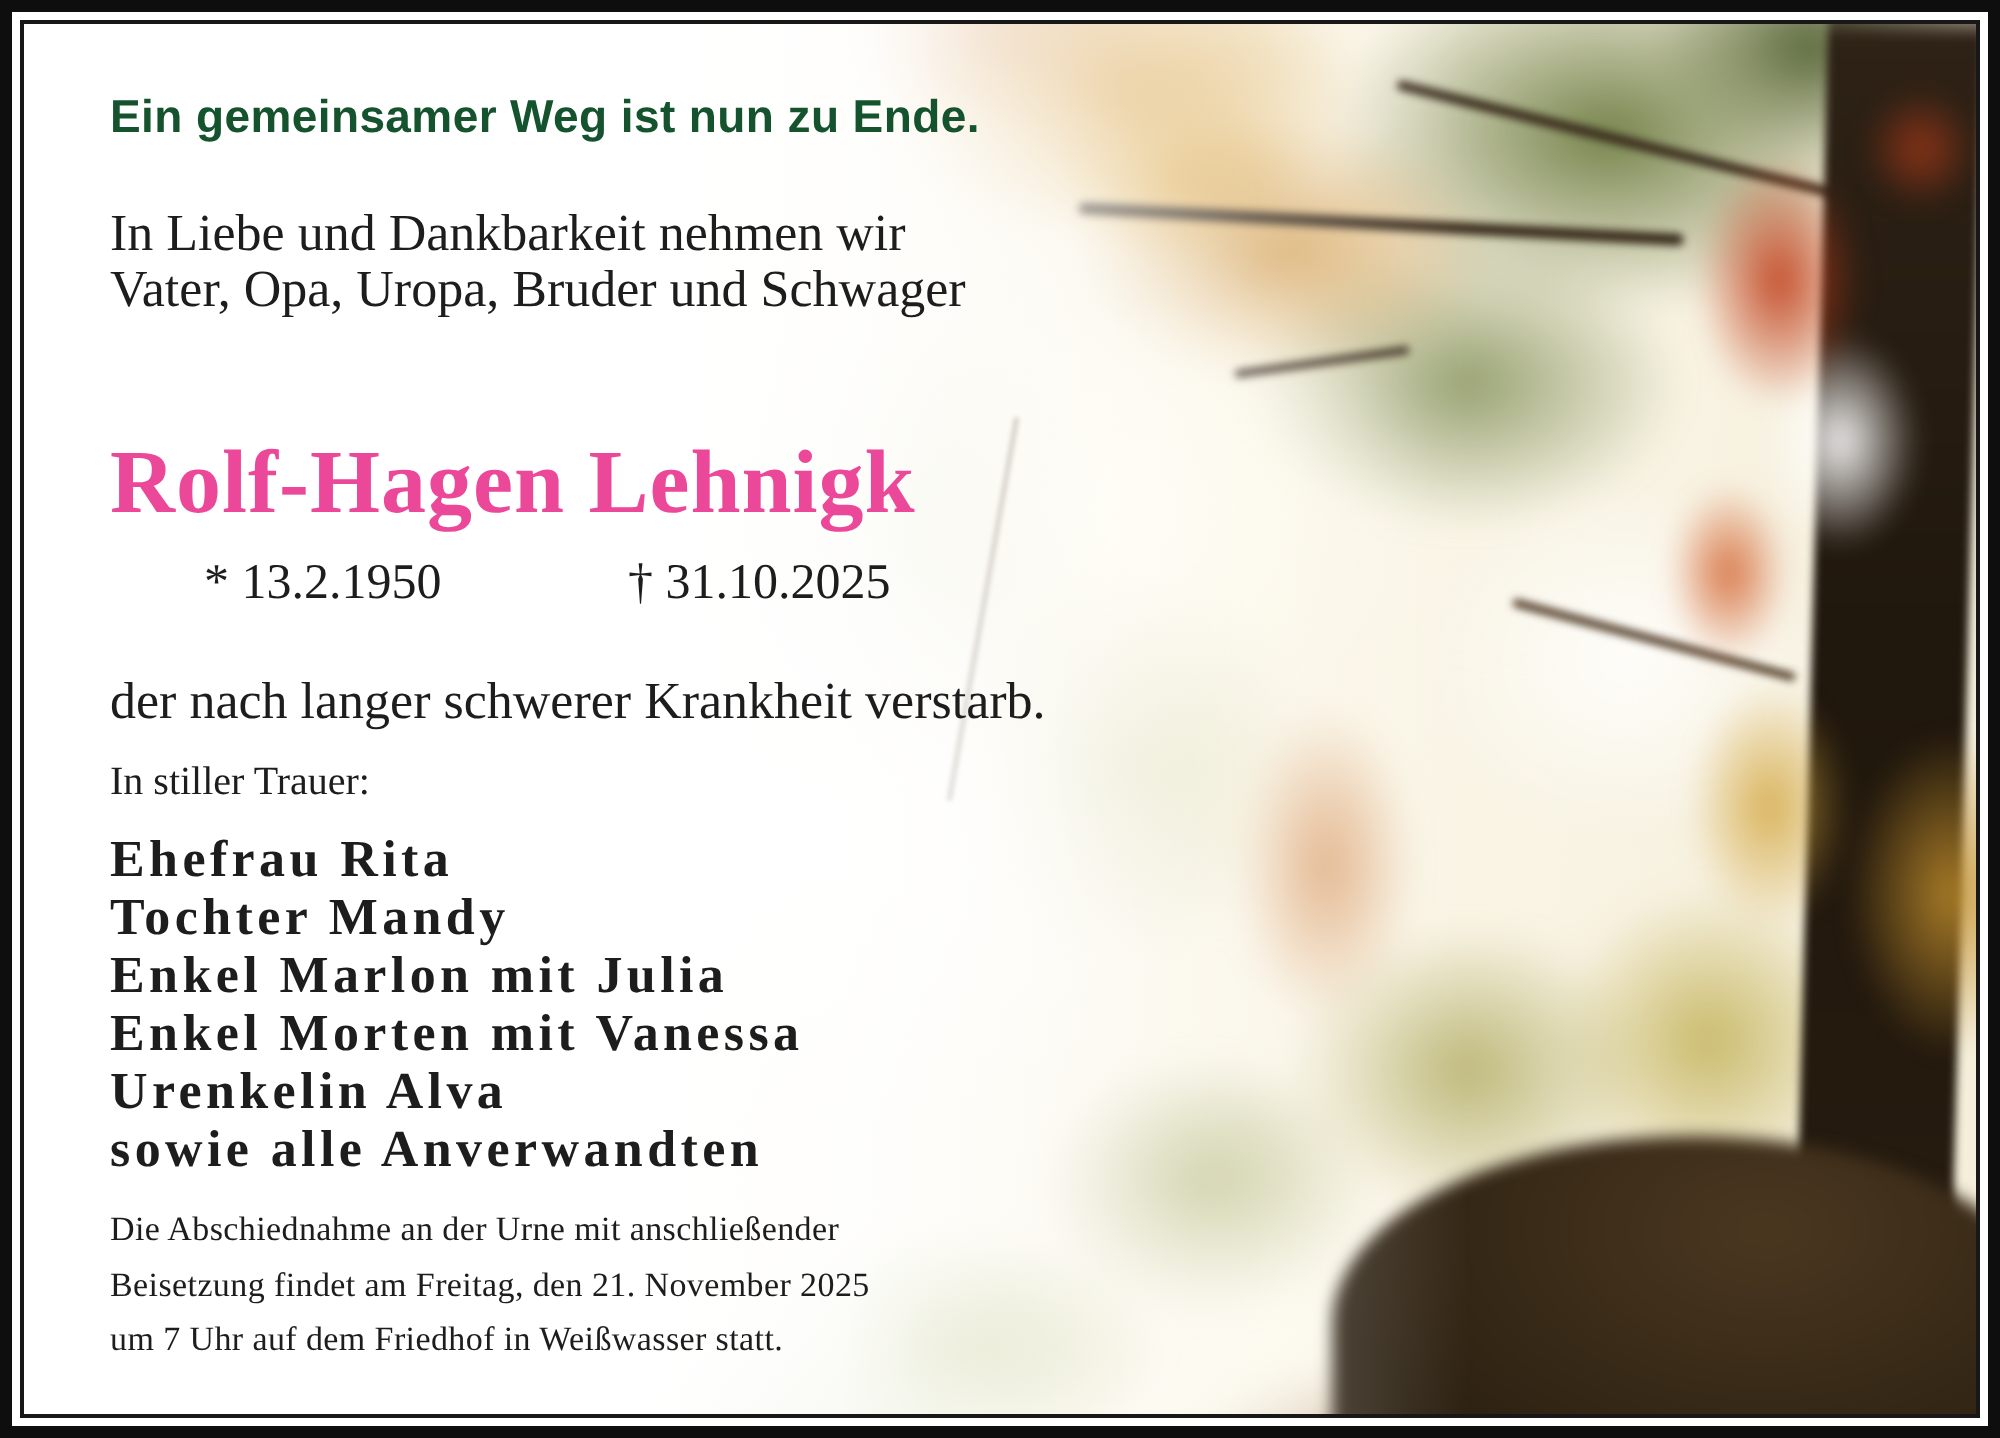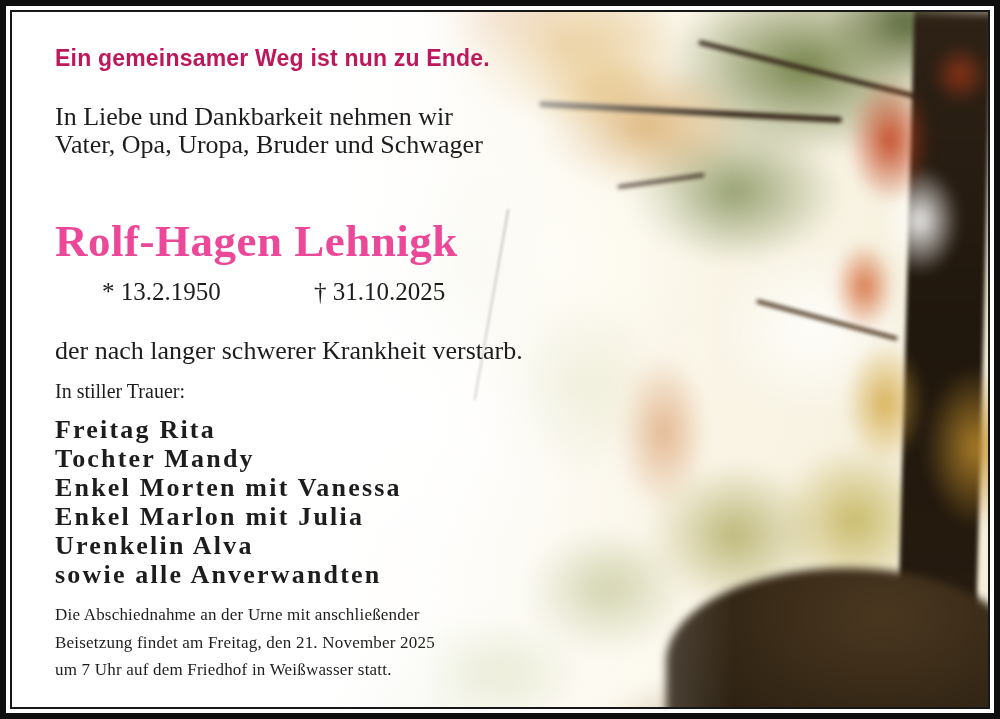--- a/index.html
+++ b/index.html
@@ -74,21 +74,21 @@
       radial-gradient(72px 112px at 97% 62%,  rgba(193,142,44,.85), rgba(193,142,44,0) 72%),
       radial-gradient(56px 86px  at 88% 56%,  rgba(209,163,58,.8),  rgba(209,163,58,0) 72%);
   }
   .white-fade { position:absolute; inset:0;
     background:linear-gradient(to right,#ffffff 0%,#ffffff 32%,rgba(255,255,255,.92) 42%,rgba(255,255,255,.6) 53%,rgba(255,255,255,.25) 63%,rgba(255,255,255,0) 74%); }
 
   
   .content { position:absolute; inset:0; color:#1d1d1d; }
   .blk { position:absolute; left:43px; }
   .opening { top:33px; font-family:"Liberation Sans","DejaVu Sans",sans-serif;
-    font-weight:bold; font-size:23px; letter-spacing:.2px; color:#be185d; }
+    font-weight:bold; font-size:23px; letter-spacing:.2px; color:#14532d; }
   .intro { top:91px; font-size:26px; line-height:28px; }
   .intro span, .closing span { display:block; }
   .name { top:203px; font-size:45px; font-weight:bold; letter-spacing:.5px; color:#ec4899; }
   .dates { top:266px; font-size:25px;margin-left:47px; }
   .dates .birth { display:inline-block; width:212px; }
   .cause { top:310px; font-size:26px;margin-top:14px; }
   .trauer { top:368px; font-size:20px; }
   .mourners { top:403px; font-size:26px; font-weight:bold; letter-spacing:2.2px; line-height:29px; }
   .mourners div { white-space:nowrap; }
   .closing { top:589px; font-size:17px; line-height:27.5px; letter-spacing:.2px; }
@@ -127,24 +127,24 @@
 
         <div class="blk dates">
           <span class="birth">* 13.2.1950</span><span>† 31.10.2025</span>
         </div>
 
         <div class="blk cause">der nach langer schwerer Krankheit verstarb.</div>
 
         <div class="blk trauer">In stiller Trauer:</div>
 
         <div class="blk mourners">
-          <div>Freitag Rita</div>
+          <div>Ehefrau Rita</div>
           <div>Tochter Mandy</div>
+          <div>Enkel Marlon mit Julia</div>
           <div>Enkel Morten mit Vanessa</div>
-          <div>Enkel Marlon mit Julia</div>
           <div>Urenkelin Alva</div>
           <div>sowie alle Anverwandten</div>
         </div>
 
         <div class="blk closing">
           <span>Die Abschiednahme an der Urne mit anschließender</span>
           <span>Beisetzung findet am Freitag, den 21. November 2025</span>
           <span>um 7 Uhr auf dem Friedhof in Weißwasser statt.</span>
         </div>
       </div>

